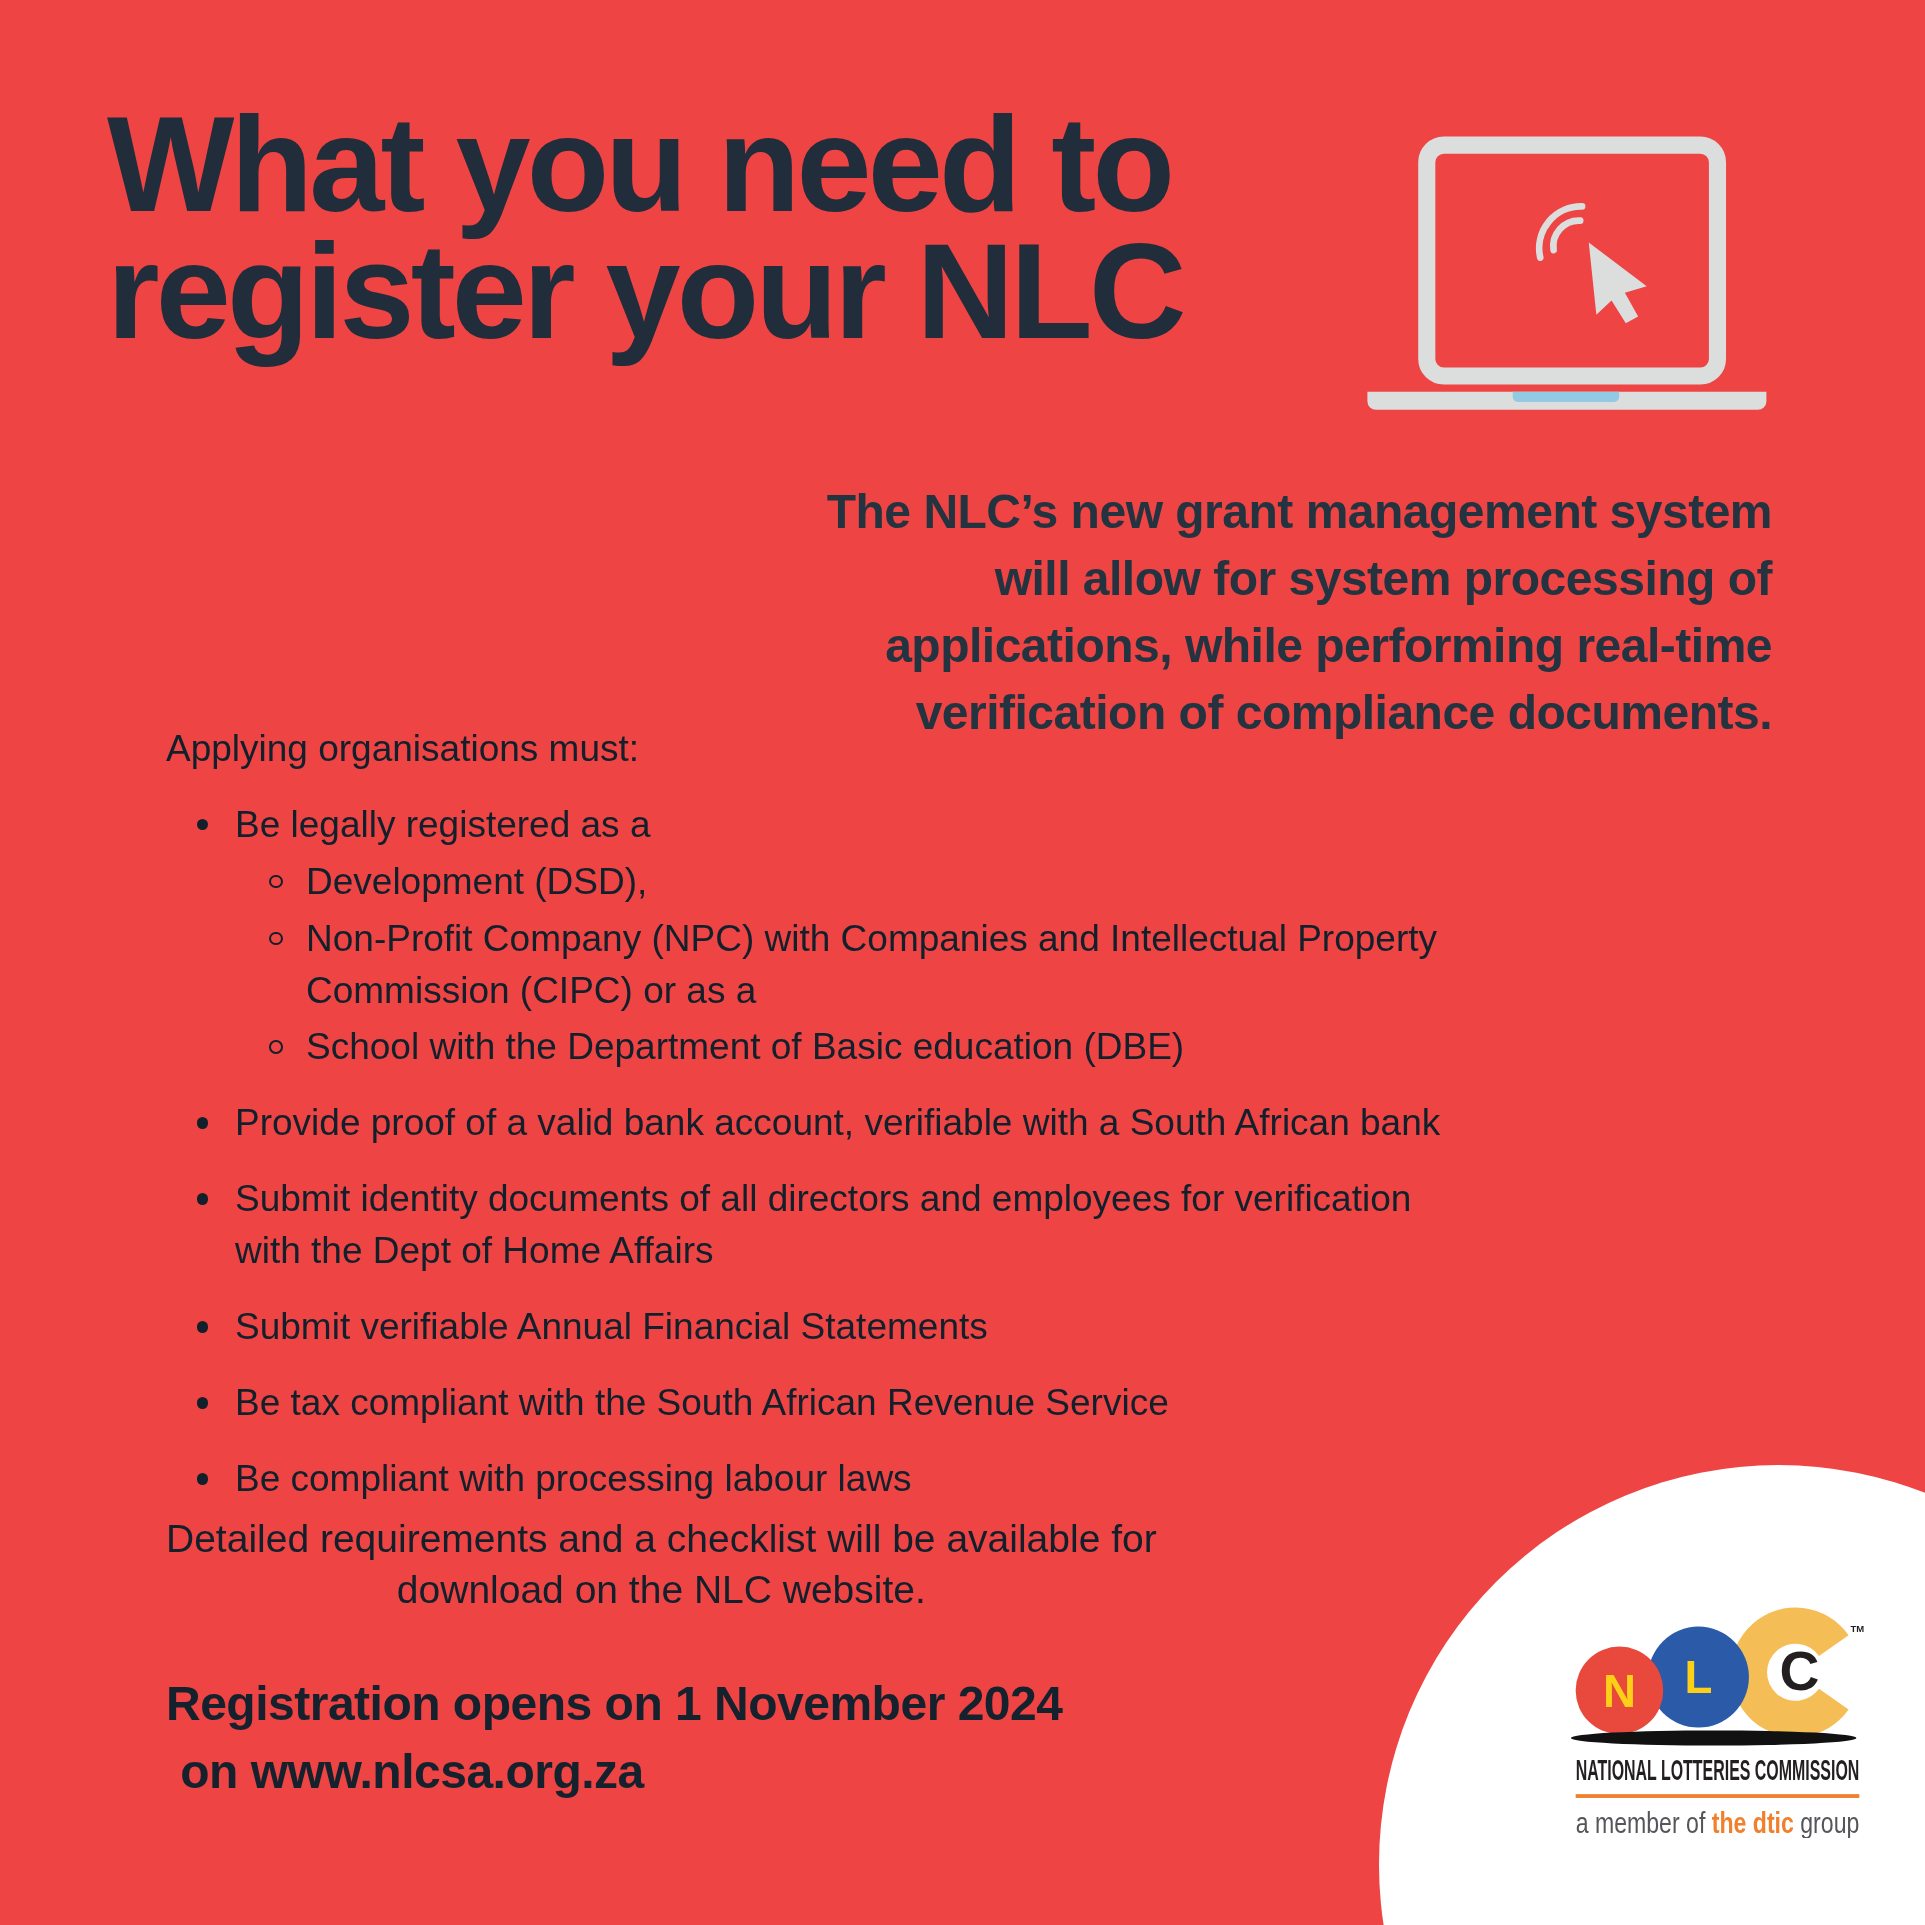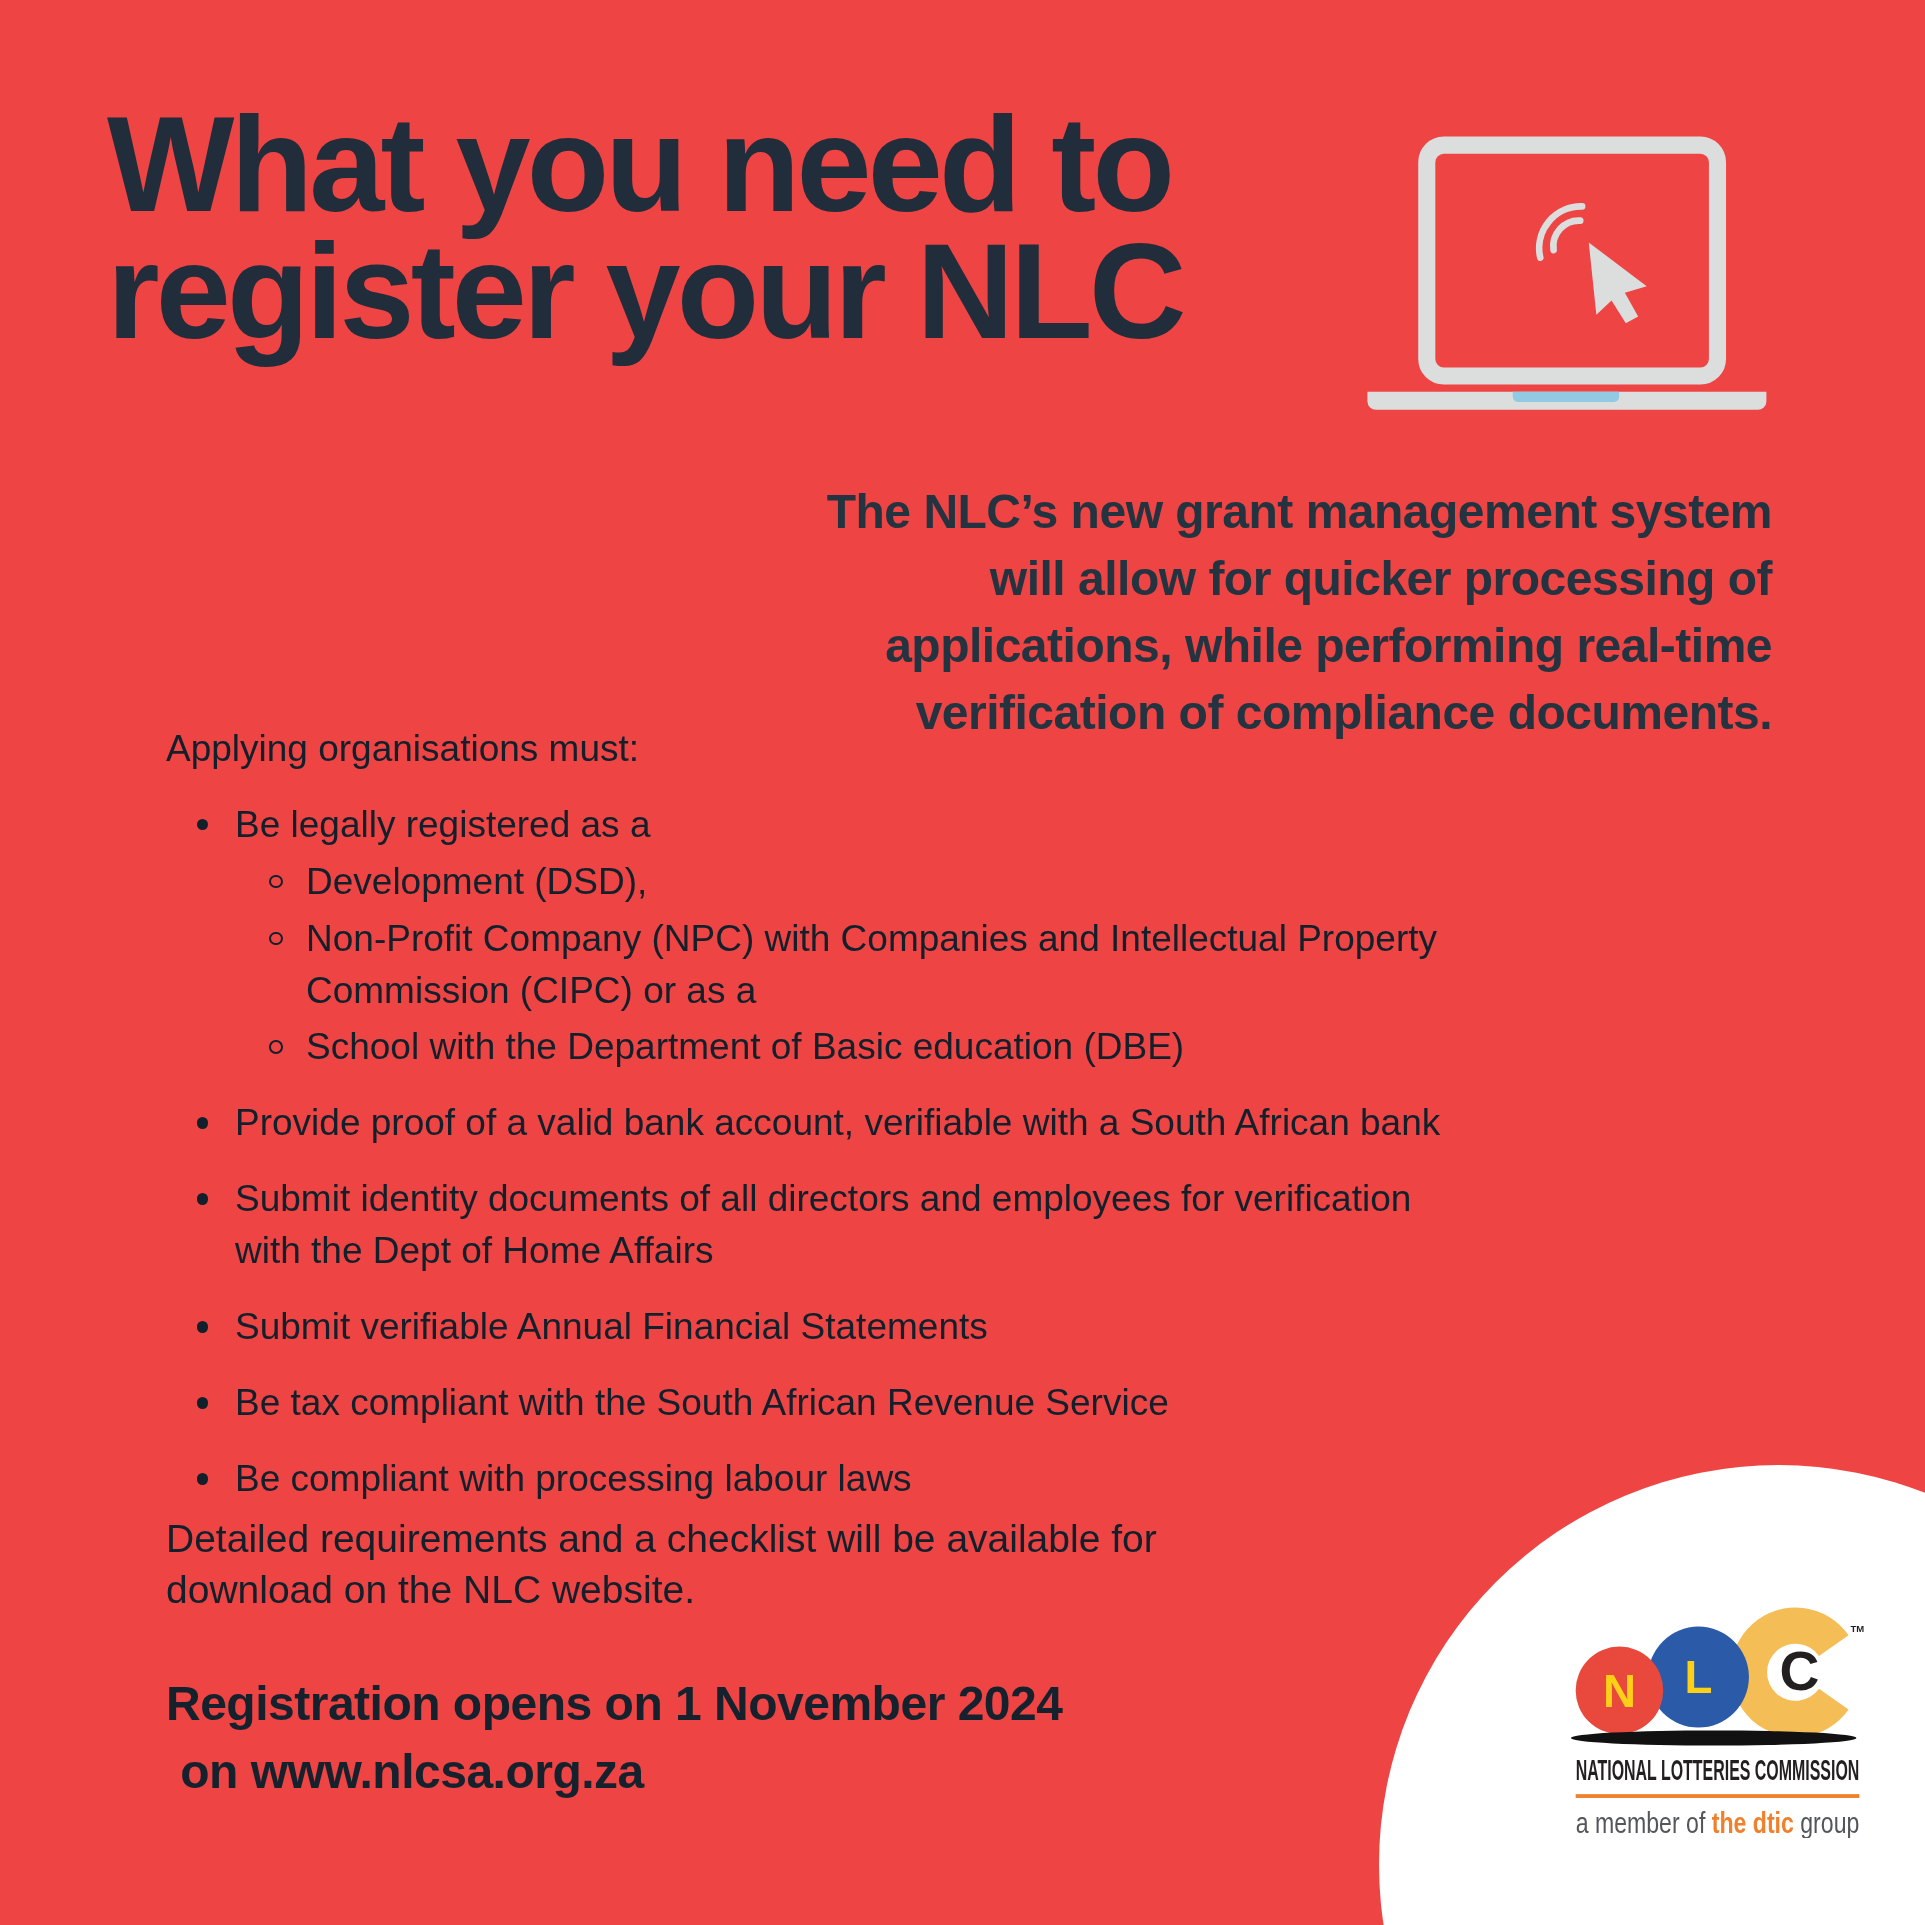--- a/index.html
+++ b/index.html
@@ -31,21 +31,21 @@
   .reqs .heading{margin-bottom:5.7px;}
   .item{position:relative;margin-top:4.8px;}
   .item.l1{padding-left:69px;margin-top:24px;}
   .item.l2{padding-left:140px;}
   .marker{position:absolute;top:20px;width:11.4px;height:11.4px;border-radius:50%;}
   .l1 .marker{left:31px;background:#12202b;}
   .l2 .marker{left:103px;background:transparent;border:2.9px solid #12202b;width:9.5px;height:9.5px;top:19px;}
   
   .note{
     position:absolute;left:166px;top:1513px;
-    font-size:39px;line-height:51px;color:#12202b;
+    font-size:39px;line-height:51px;color:#12202b;text-align:center;
   }
   
   .registration{
     position:absolute;left:166px;top:1670px;
     font-size:48px;line-height:68px;font-weight:700;color:#15222d;
     letter-spacing:-0.5px;
   }
   .registration .line2{padding-left:14.3px;}
   
   .badge{
@@ -68,21 +68,21 @@
     <rect x="79.5" y="27.5" width="306" height="243" rx="18" fill="none" stroke="#dcdddd" stroke-width="18"></rect>
     <path d="M17,287 h420 v10 a9,9 0 0 1 -9,9 h-402 a9,9 0 0 1 -9,-9 Z" fill="#dcdddd"></path>
     <path d="M170,287 h112 v5 a6,6 0 0 1 -6,6 h-100 a6,6 0 0 1 -6,-6 Z" fill="#93cae3"></path>
     <path d="M250,130 L258,206 L274,191 L289,215 L302,208 L288,183 L311,176 Z" fill="#dcdddd"></path>
     <path d="M213,138 A27,27 0 0 1 241,107" fill="none" stroke="#dcdddd" stroke-width="7" stroke-linecap="round"></path>
     <path d="M199,146 A44,44 0 0 1 243,92" fill="none" stroke="#dcdddd" stroke-width="7" stroke-linecap="round"></path>
   </svg>
 
   <div class="intro">
     <div>The NLC’s new grant management system</div>
-    <div>will allow for quicker processing of</div>
+    <div>will allow for system processing of</div>
     <div>applications, while performing real-time</div>
     <div>verification of compliance documents.</div>
   </div>
 
   <div class="reqs">
     <div class="heading">Applying organisations must:</div>
 
     <div class="item l1">
       <span class="marker"></span>
       <div>Be legally registered as a</div>

